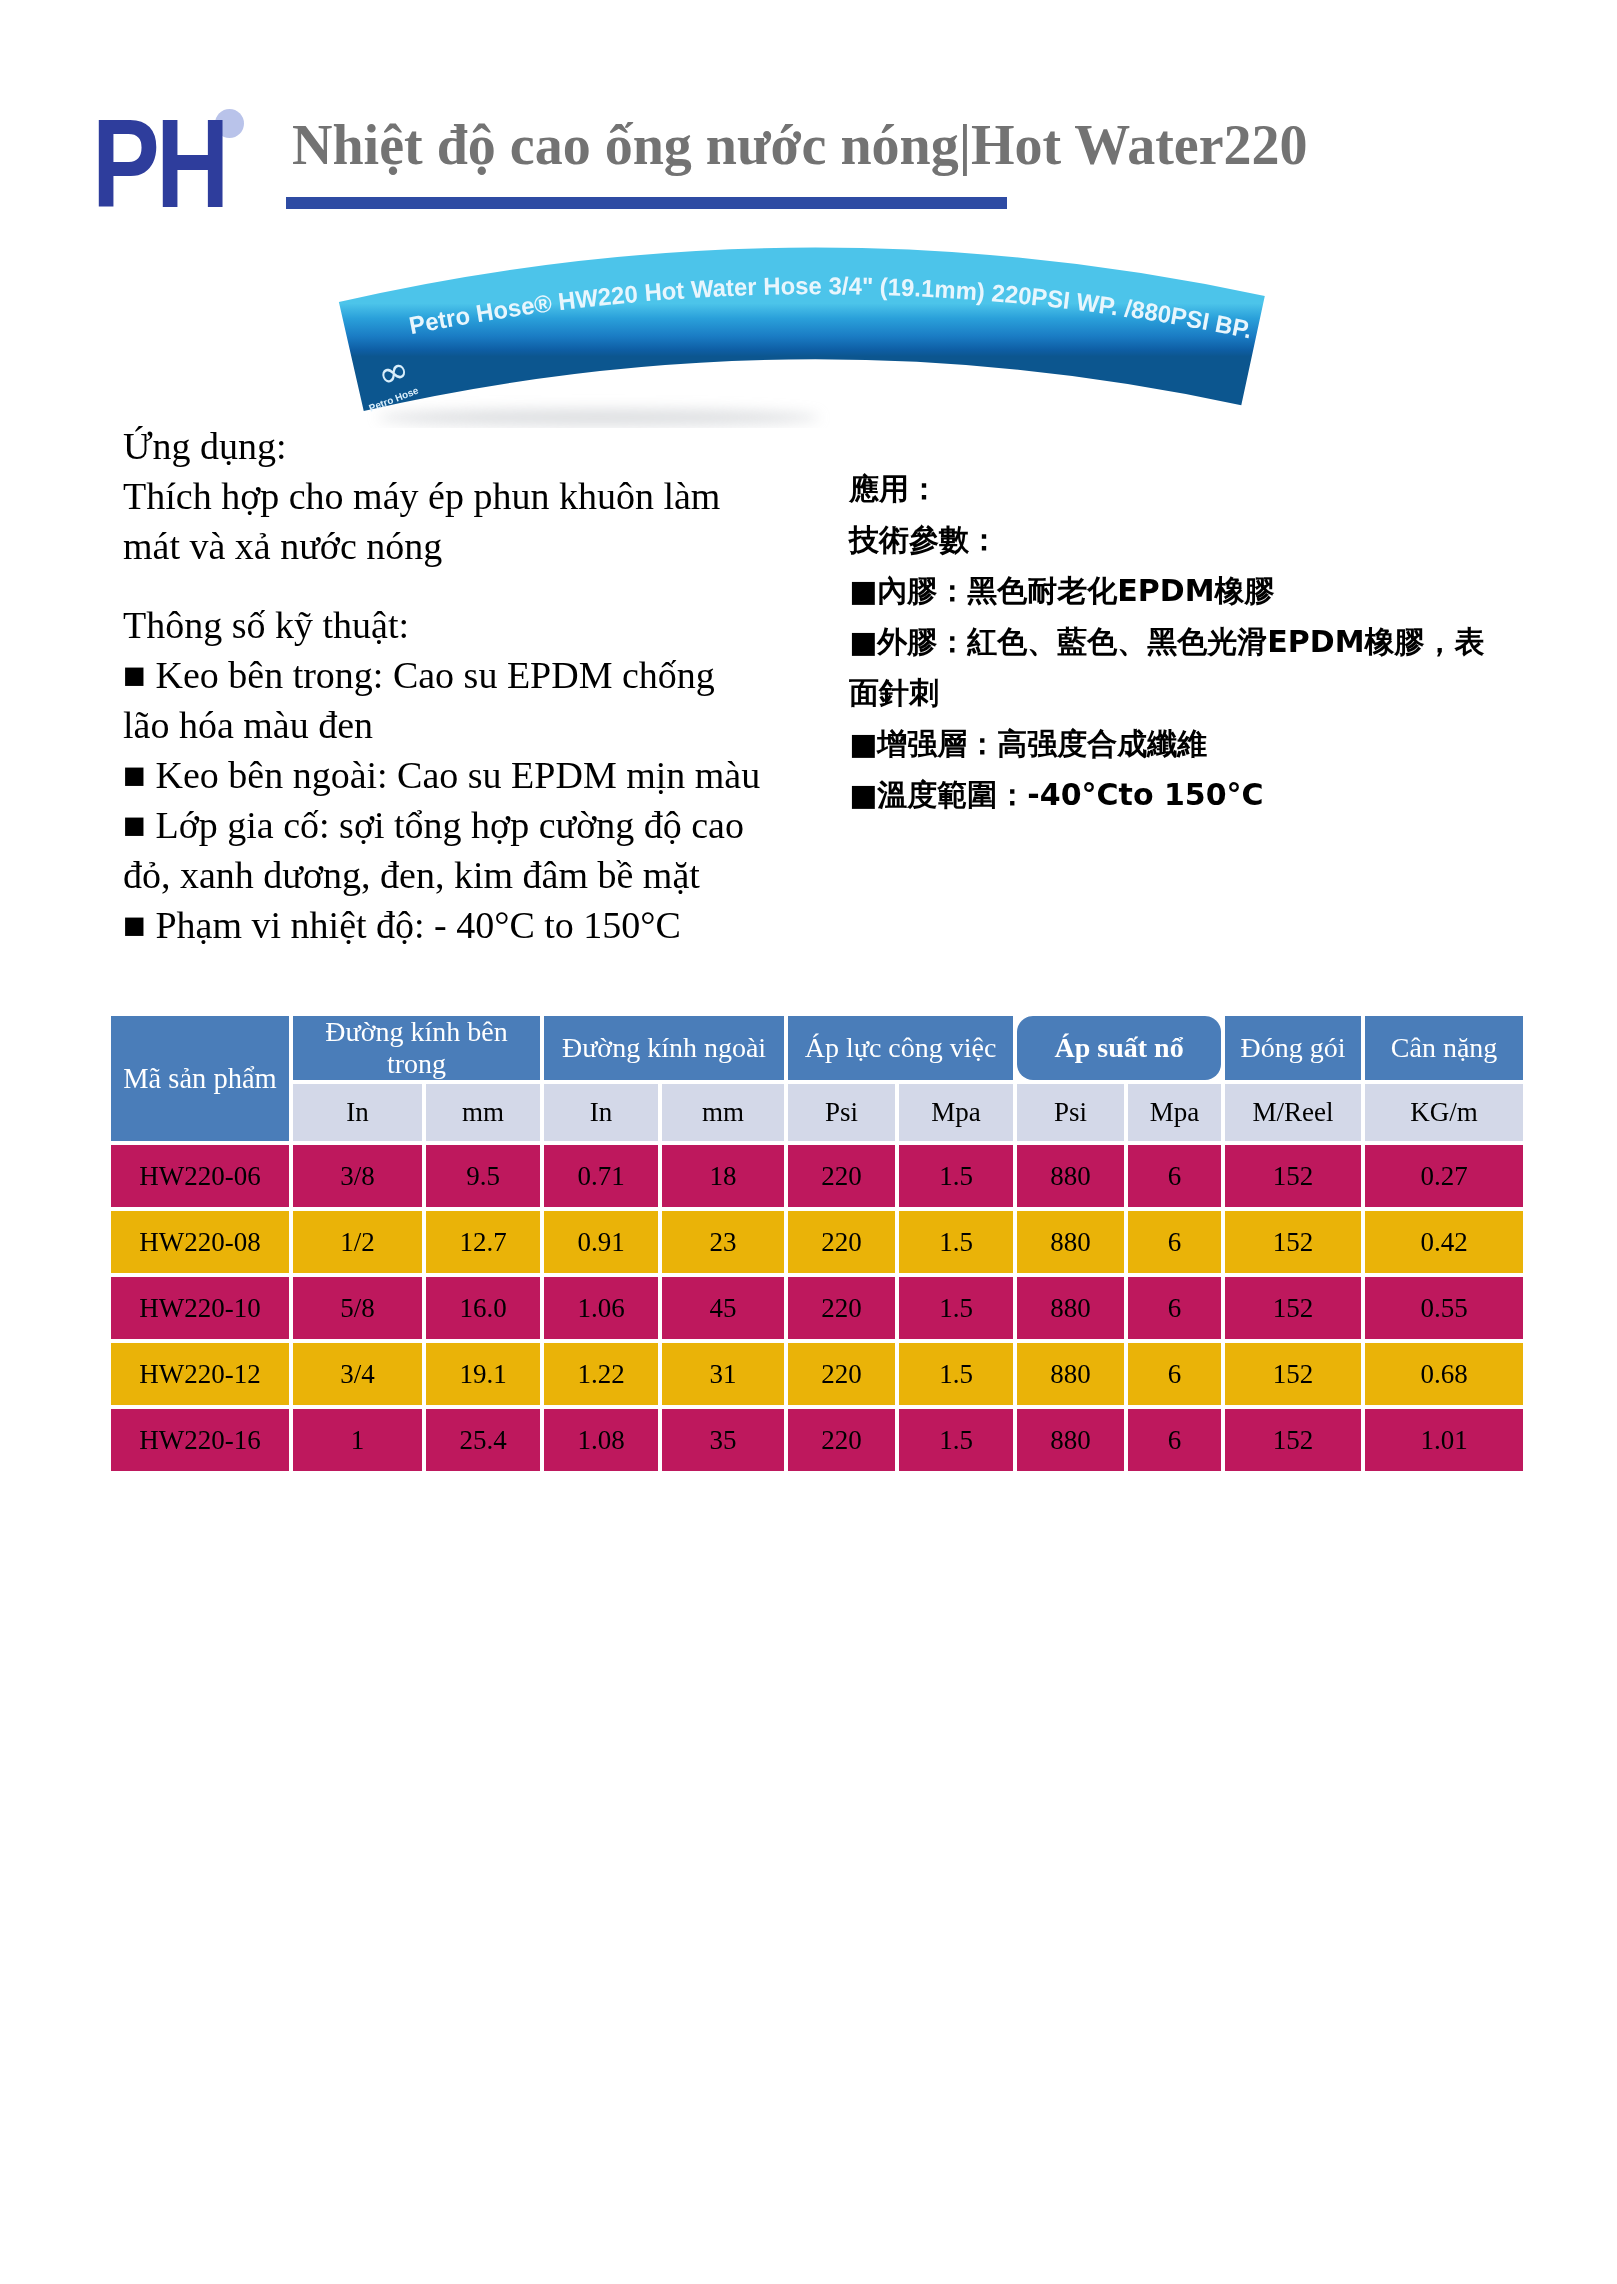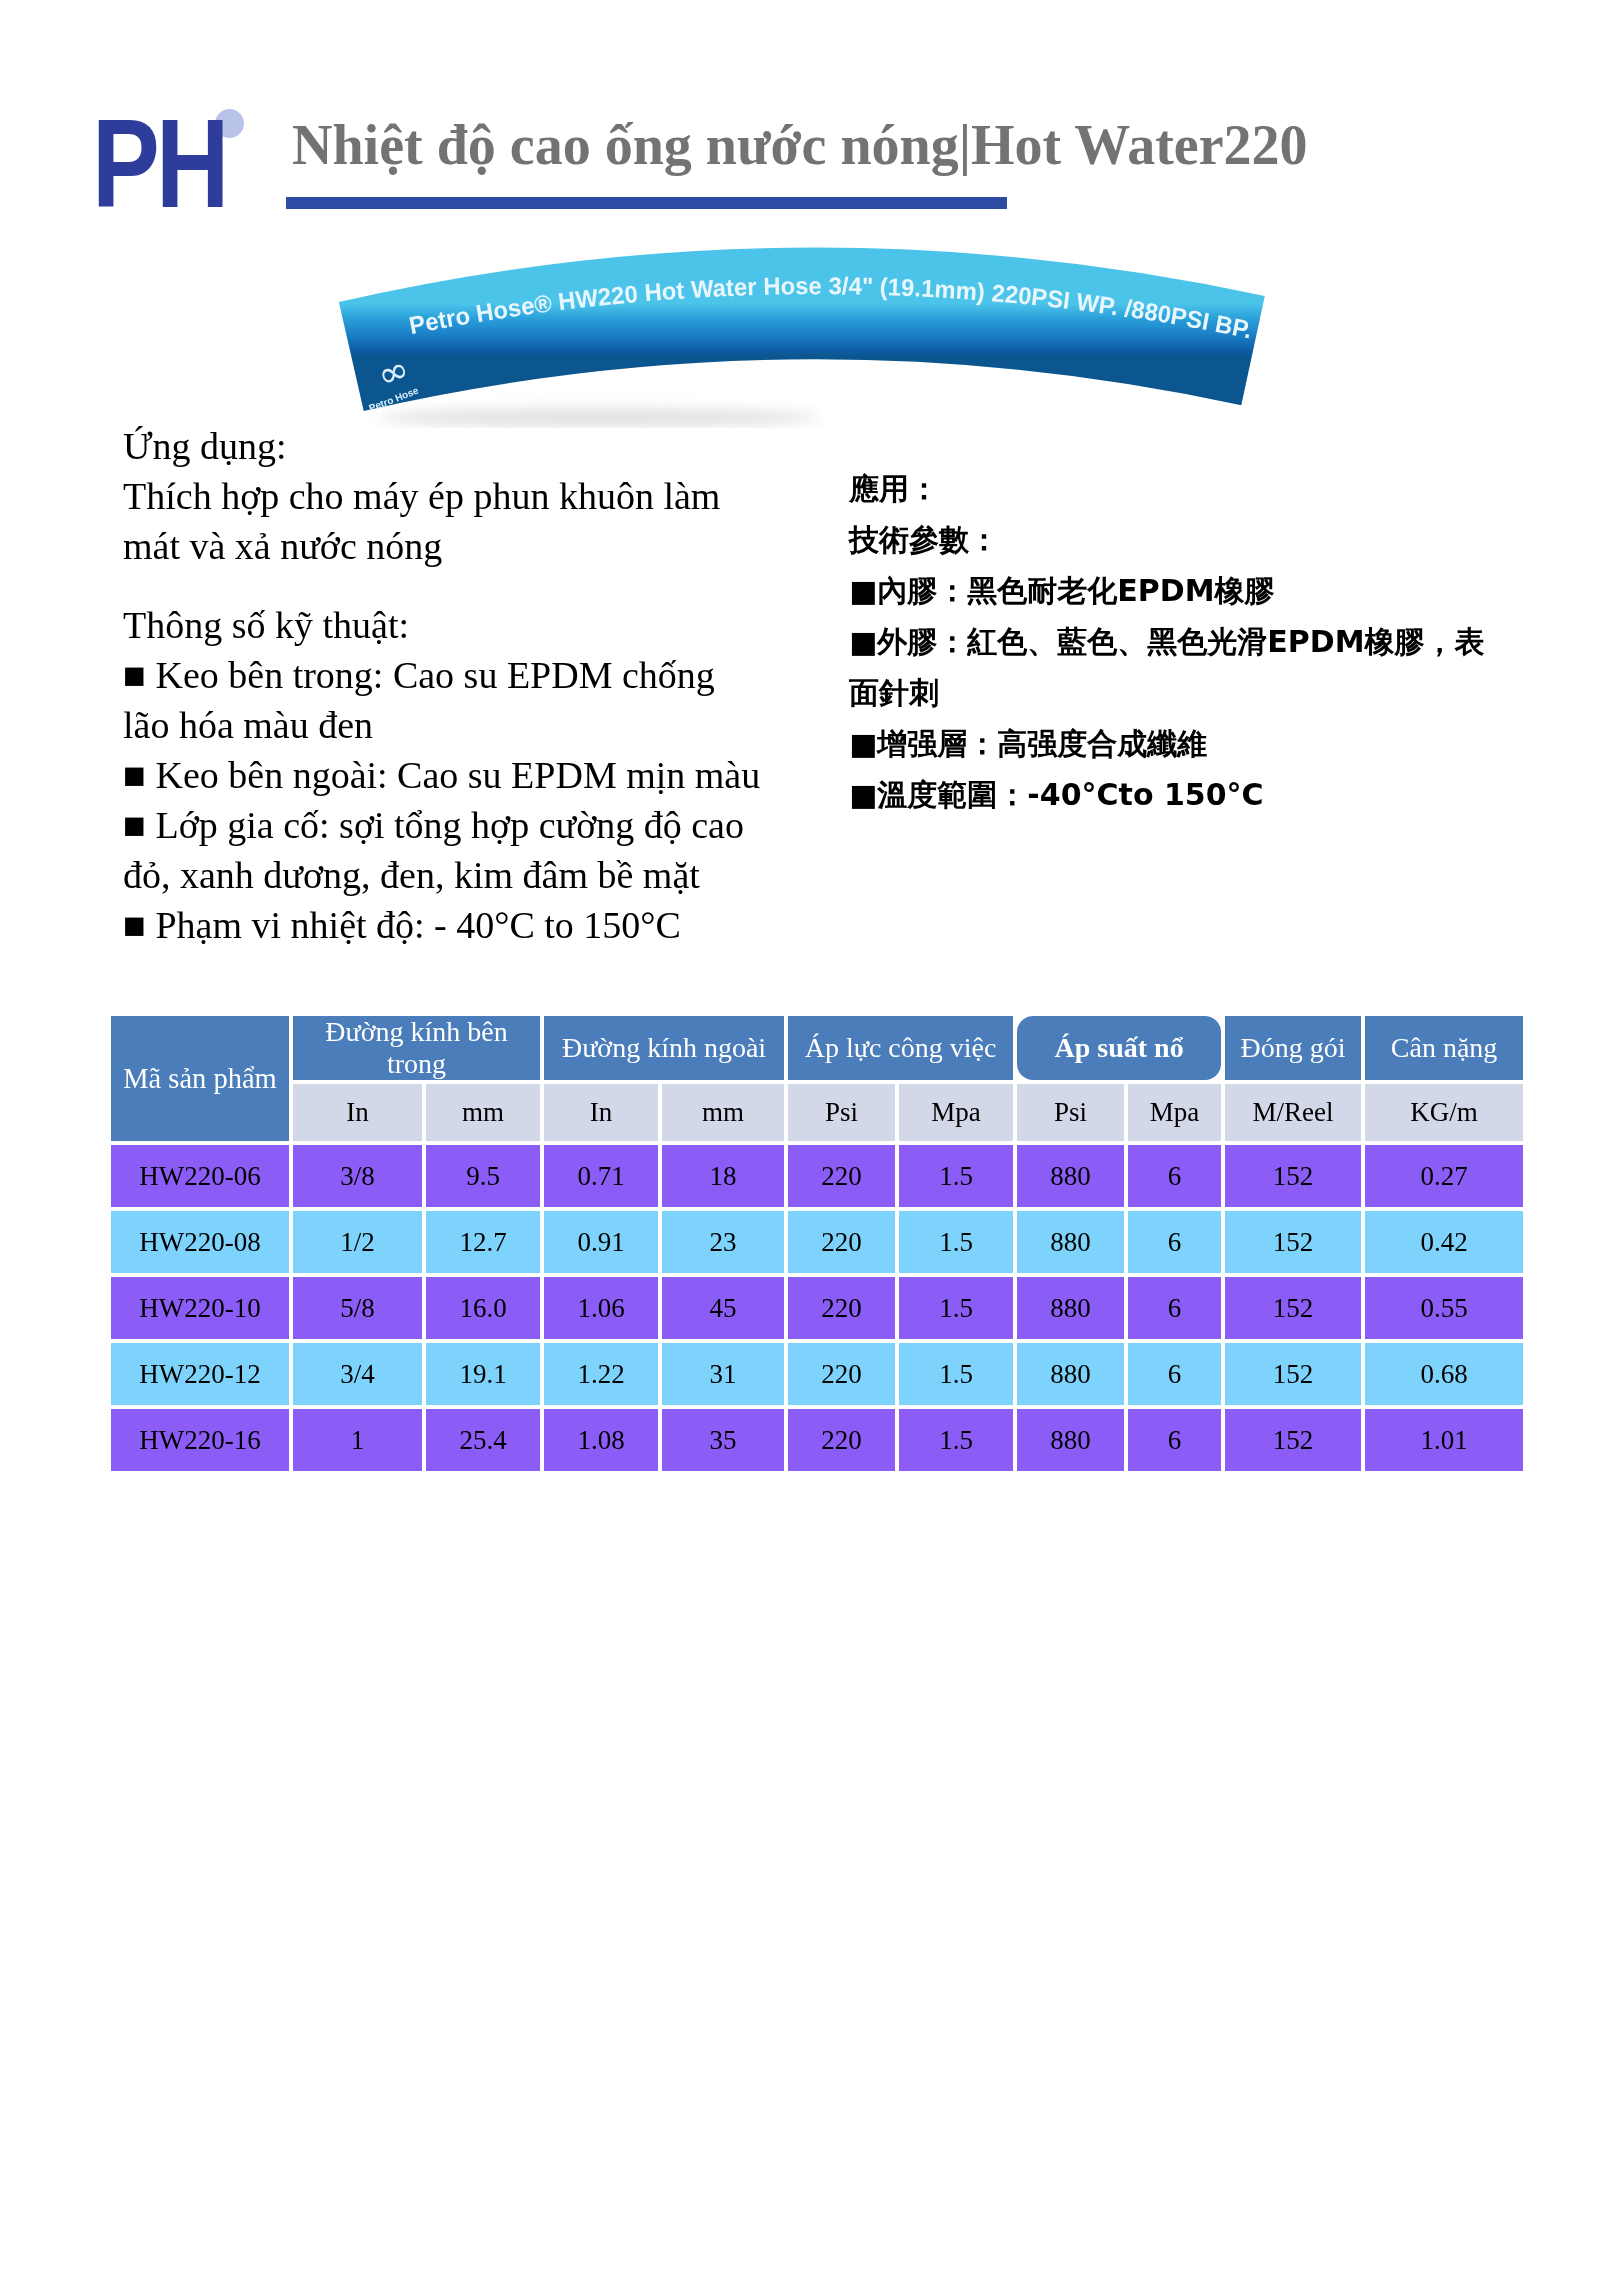--- a/index.html
+++ b/index.html
@@ -30,22 +30,22 @@
   
   table.spec{position:absolute;left:107px;top:1012px;width:1418px;table-layout:fixed;
              border-collapse:separate;border-spacing:4.1px;background:#ffffff;
              font-family:"Liberation Serif", serif;}
   table.spec th, table.spec td{text-align:center;vertical-align:middle;font-weight:normal;
              overflow:hidden;padding:0;}
   tr.ghead th{background:#4a7db9;color:#ffffff;font-size:28px;height:51px;}
   tr.ghead th.corner{font-size:28.5px;}
   tr.ghead th.bold{font-weight:bold;border-radius:16px;}
   tr.units td{background:#d3d8e8;font-size:27px;height:57px;}
-  tr.band-light td{background:#8b5cf6;font-size:27px;height:62px;}
-  tr.band-dark td{background:#7dd3fc;font-size:27px;height:62px;}
+  tr.band-light td{background:#be185d;font-size:27px;height:62px;}
+  tr.band-dark td{background:#eab308;font-size:27px;height:62px;}
 </style>
 </head>
 <body>
 
 <div id="page">
 
   <div class="logo-wrap">
     <div class="logo-dot"></div>
     <div class="logo-ph">PH</div>
   </div>

